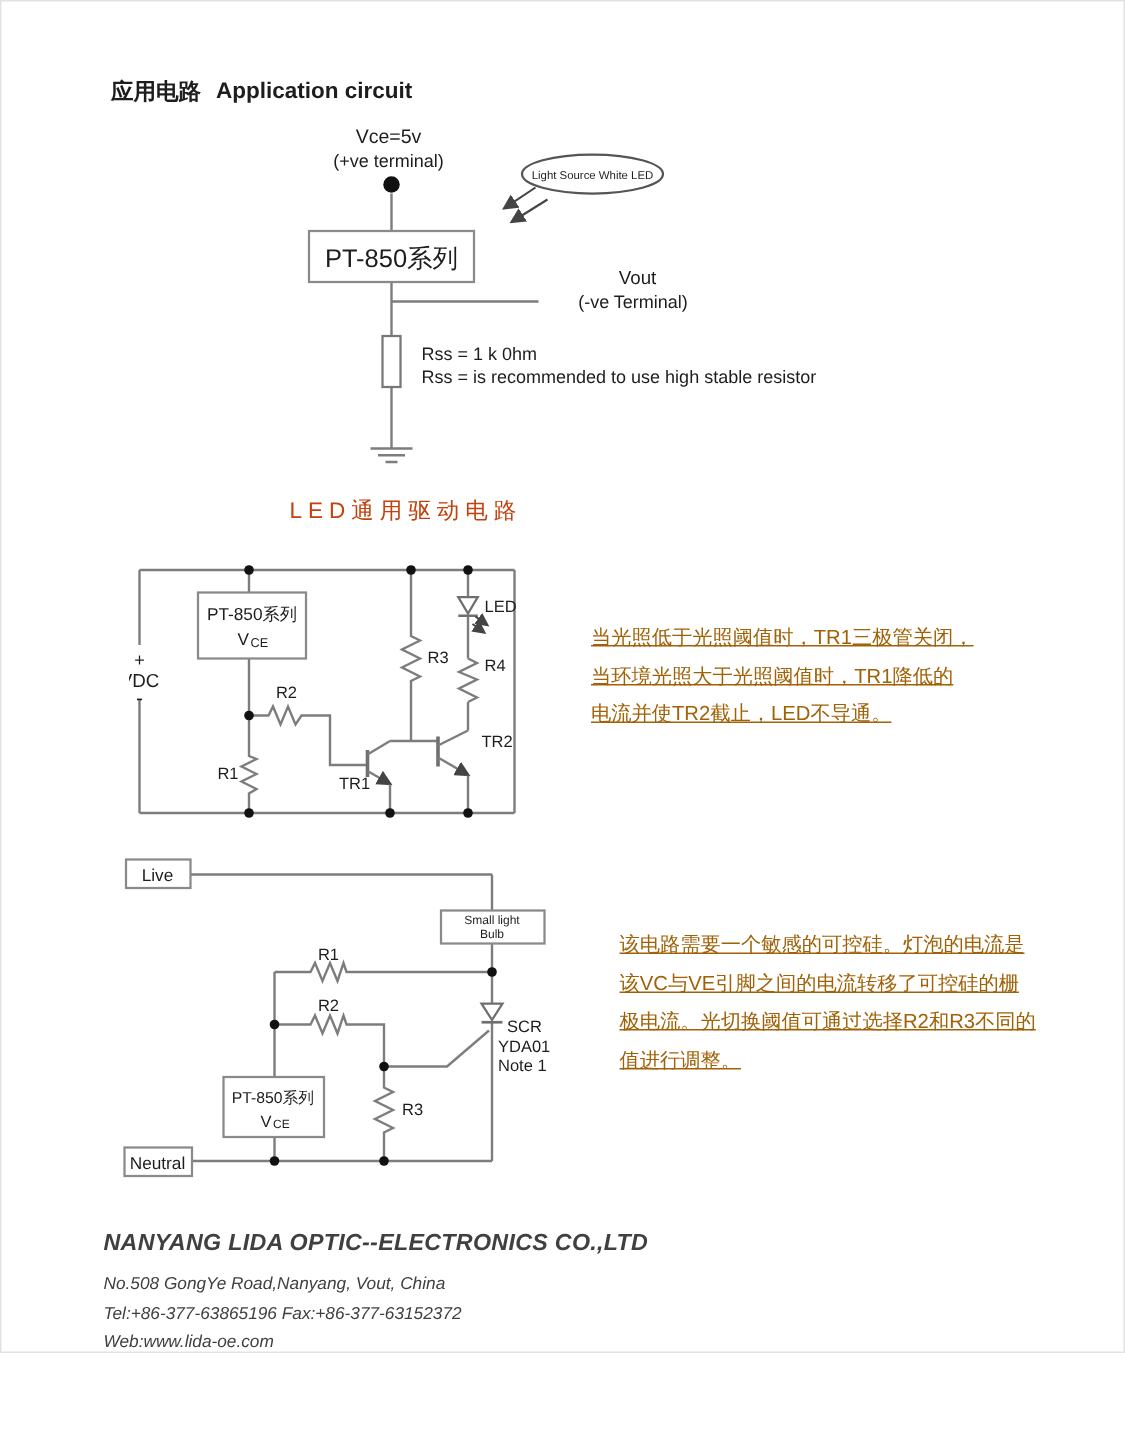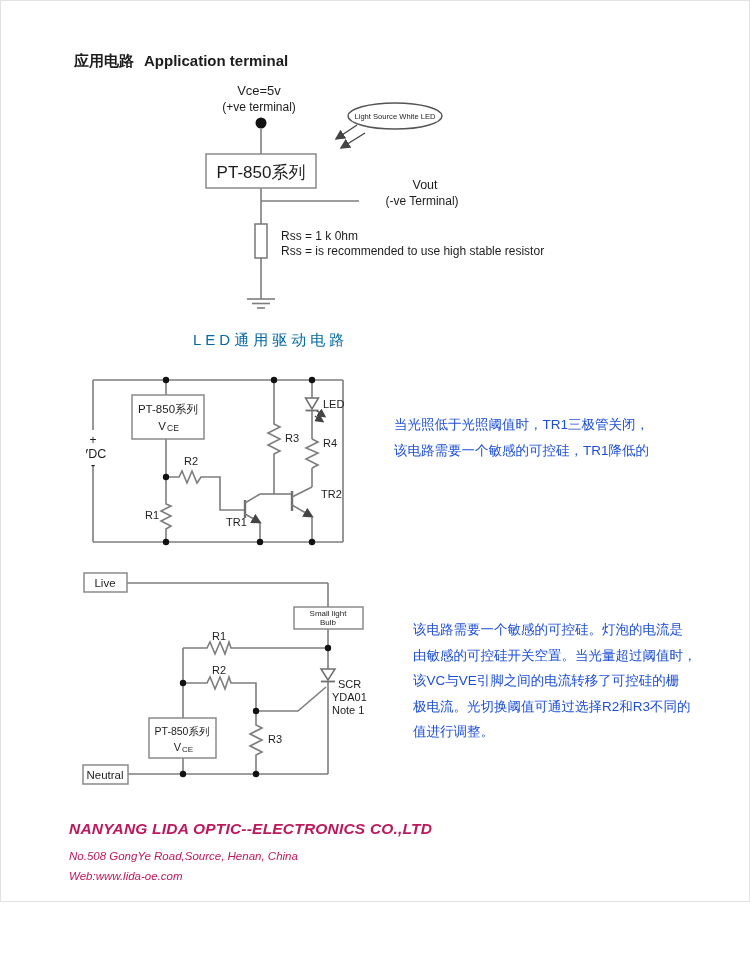--- a/index.html
+++ b/index.html
@@ -8,44 +8,44 @@
     width:750px;height:902px;
     background:#ffffff;
     border:1px solid #e2e2e2;
     box-sizing:border-box;
     font-family:"Liberation Sans","DejaVu Sans",sans-serif;
     color:#1d1d1d;
     overflow:hidden;
   }
   .abs{position:absolute;}
   .title{left:73px;top:51px;font-size:15px;font-weight:bold;display:flex;gap:10px;white-space:nowrap;}
-  .section-heading{left:192px;top:330px;font-size:15px;letter-spacing:4px;white-space:nowrap;color:#0369a1;}
-  .desc{font-size:13.5px;line-height:25.5px;color:#1d4ed8;white-space:nowrap;}
+  .section-heading{left:192px;top:330px;font-size:15px;letter-spacing:4px;white-space:nowrap;color:#c2410c;}
+  .desc{font-size:13.5px;line-height:25.5px;color:#a16207;white-space:nowrap;text-decoration:underline;}
   .desc1{left:393px;top:411px;}
   .desc2{left:412px;top:616px;}
-  .footer{left:68px;top:819px;font-style:italic;color:#be185d;}
+  .footer{left:68px;top:819px;font-style:italic;color:#404040;}
   .footer .company{font-size:15.5px;font-weight:bold;letter-spacing:0.2px;margin-bottom:9px;white-space:nowrap;}
   .footer .line{font-size:11.5px;line-height:19.5px;white-space:nowrap;}
   .footer .line .gap{display:inline-block;width:30px;}
   svg text{font-family:"Liberation Sans","DejaVu Sans",sans-serif;fill:#1d1d1d;}
   svg .wire{stroke:#7d7d7d;stroke-width:1.6;fill:none;}
   svg .wire-thin{stroke:#8a8a8a;stroke-width:1.4;fill:none;}
   svg .comp{stroke:#8a8a8a;stroke-width:1.5;fill:#ffffff;}
   svg .bar{stroke:#6f6f6f;stroke-width:2.4;fill:none;}
   svg .dot{fill:#111111;stroke:none;}
   svg .arrowhead{fill:#444444;}
 </style>
 </head>
 <body>
 
 <div class="page">
 
   <div class="abs title">
     <span>应用电路</span>
-    <span>Application terminal</span>
+    <span>Application circuit</span>
   </div>
 
   <svg class="abs" style="left:55px;top:78px;" width="520" height="240" viewBox="55 78 520 240">
     <defs>
       <marker id="ah1" viewBox="0 0 10 10" refX="8.5" refY="5" markerWidth="7.5" markerHeight="7.5" orient="auto">
         <path d="M0,0 L10,5 L0,10 z" class="arrowhead"></path>
       </marker>
     </defs>
     <g>
       <line class="wire" x1="260" y1="128" x2="260" y2="153"></line>
@@ -149,21 +149,22 @@
     <text x="190" y="464" font-size="11" text-anchor="middle">R2</text>
     <text x="284" y="441" font-size="11">R3</text>
     <text x="322" y="446" font-size="11">R4</text>
     <text x="322" y="407" font-size="11">LED</text>
     <text x="225" y="525" font-size="11">TR1</text>
     <text x="320" y="497" font-size="11">TR2</text>
   </svg>
 
   <div class="abs desc desc1">
     <div>当光照低于光照阈值时，TR1三极管关闭，</div>
-    <div>该电路需要一个敏感的可控硅，TR1降低的</div>
+    <div>当环境光照大于光照阈值时，TR1降低的</div>
+    <div>电流并使TR2截止，LED不导通。</div>
   </div>
 
   <svg class="abs" style="left:78px;top:570px;" width="292" height="215" viewBox="78 570 292 215">
     <g>
       <line class="wire" x1="126" y1="582" x2="327" y2="582"></line>
       <line class="wire" x1="327" y1="582" x2="327" y2="606"></line>
       <line class="wire" x1="327" y1="628" x2="327" y2="668"></line>
       <line class="wire" x1="327" y1="681" x2="327" y2="773"></line>
       <line class="wire" x1="182" y1="647" x2="182" y2="717"></line>
       <line class="wire" x1="182" y1="757" x2="182" y2="773"></line>
@@ -205,25 +206,25 @@
     <text x="218" y="639" font-size="11" text-anchor="middle">R1</text>
     <text x="218" y="673" font-size="11" text-anchor="middle">R2</text>
     <text x="267" y="742" font-size="11">R3</text>
     <text x="337" y="687" font-size="11">SCR</text>
     <text x="331" y="700" font-size="11">YDA01</text>
     <text x="331" y="713" font-size="11">Note 1</text>
   </svg>
 
   <div class="abs desc desc2">
     <div>该电路需要一个敏感的可控硅。灯泡的电流是</div>
-    <div>由敏感的可控硅开关空置。当光量超过阈值时，</div>
     <div>该VC与VE引脚之间的电流转移了可控硅的栅</div>
     <div>极电流。光切换阈值可通过选择R2和R3不同的</div>
     <div>值进行调整。</div>
   </div>
 
   <div class="abs footer">
     <div class="company">NANYANG LIDA OPTIC--ELECTRONICS CO.,LTD</div>
-    <div class="line">No.508 GongYe Road,Source, Henan, China</div>
+    <div class="line">No.508 GongYe Road,Nanyang, Vout, China</div>
+    <div class="line">Tel:+86-377-63865196 Fax:+86-377-63152372</div>
     <div class="line">Web:www.lida-oe.com</div>
   </div>
 
 </div>
 
 </body></html>

